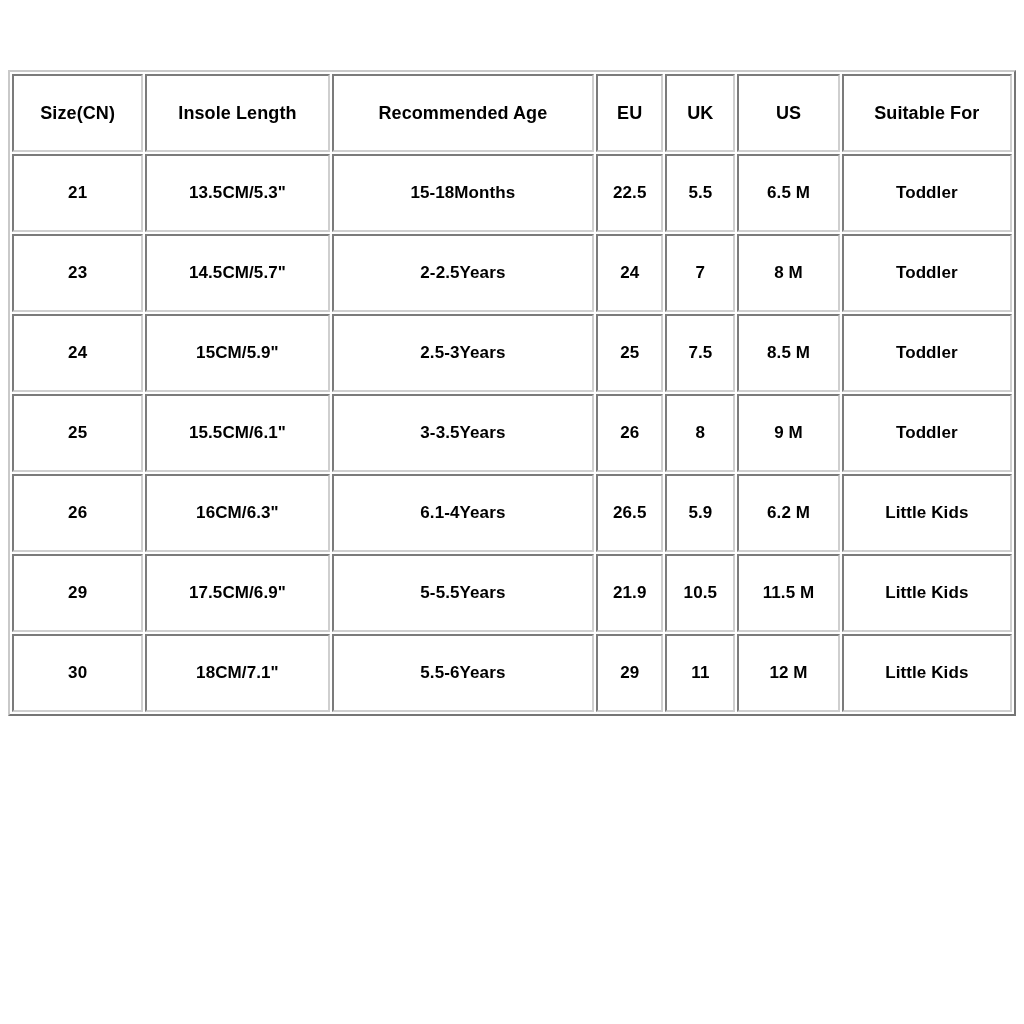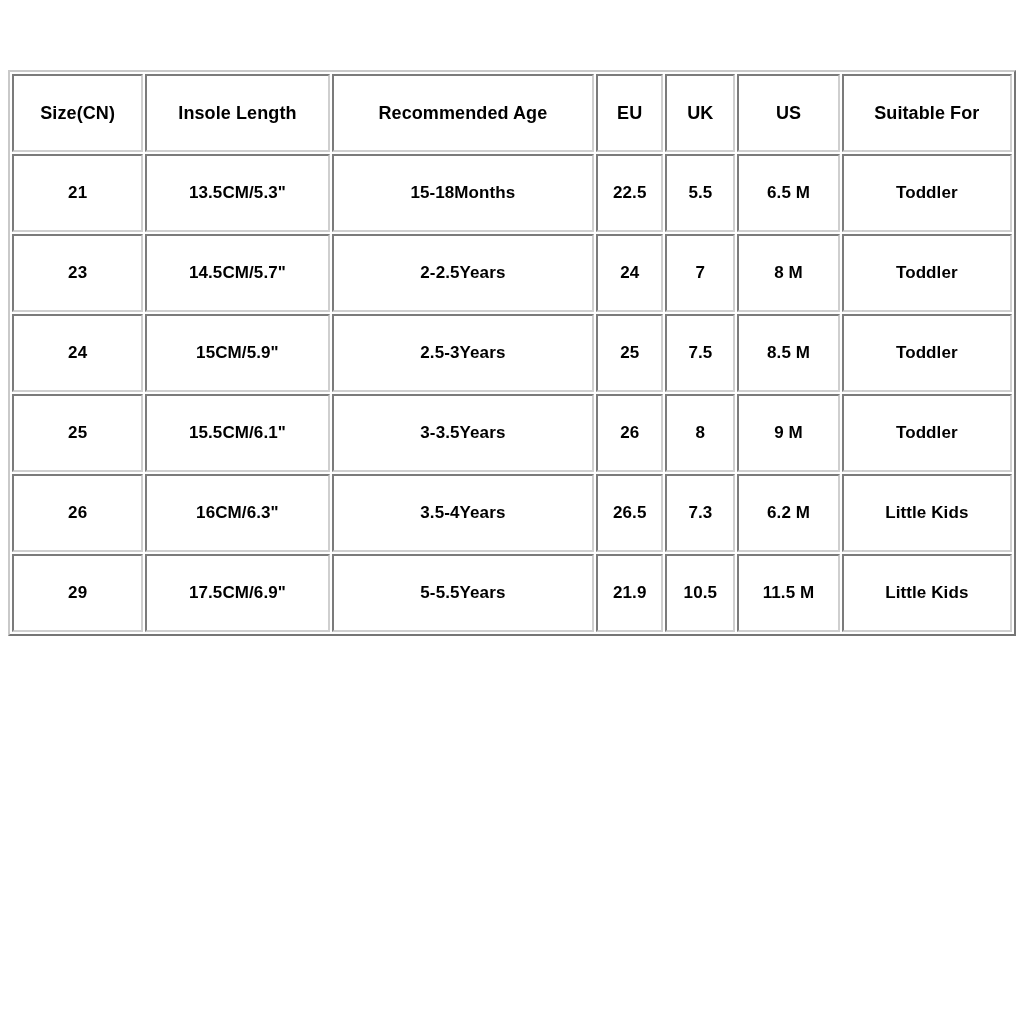--- a/index.html
+++ b/index.html
@@ -133,31 +133,40 @@
           <td>15.5CM/6.1"</td>
           <td>3-3.5Years</td>
           <td>26</td>
           <td>8</td>
           <td>9 M</td>
           <td>Toddler</td>
         </tr>
         <tr>
           <td>26</td>
           <td>16CM/6.3"</td>
-          <td>3.5-4Years</td>
+          <td>6.1-4Years</td>
           <td>26.5</td>
-          <td>7.3</td>
+          <td>5.9</td>
           <td>6.2 M</td>
           <td>Little Kids</td>
         </tr>
         <tr>
           <td>29</td>
           <td>17.5CM/6.9"</td>
           <td>5-5.5Years</td>
           <td>21.9</td>
           <td>10.5</td>
           <td>11.5 M</td>
           <td>Little Kids</td>
         </tr>
+        <tr>
+          <td>30</td>
+          <td>18CM/7.1"</td>
+          <td>5.5-6Years</td>
+          <td>29</td>
+          <td>11</td>
+          <td>12 M</td>
+          <td>Little Kids</td>
+        </tr>
       </tbody>
     </table>
   </div>
 </div>
 
 </body></html>

